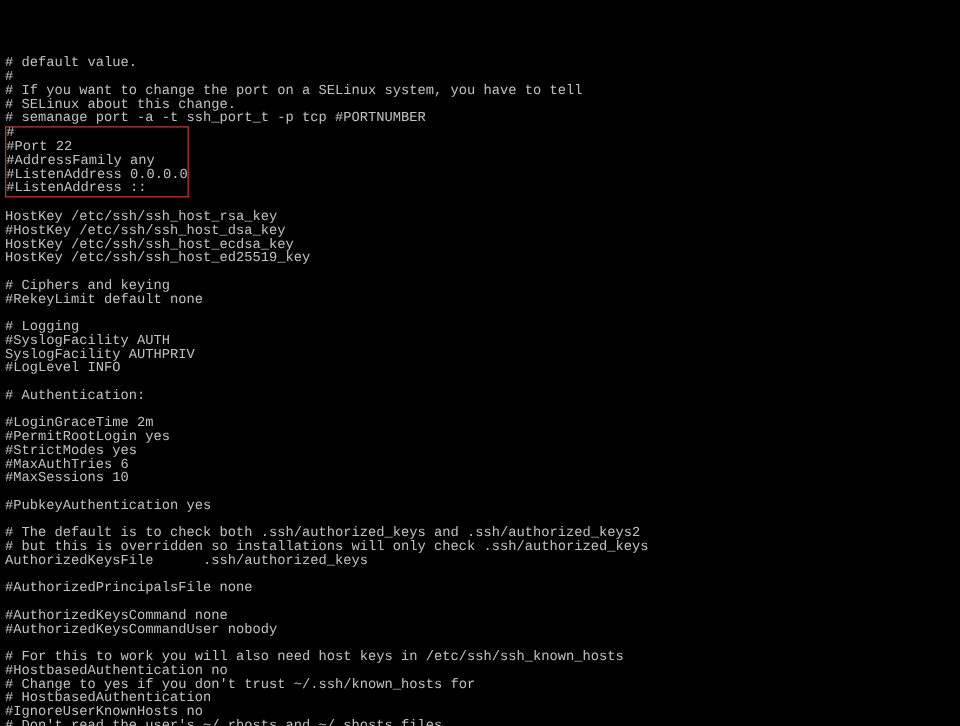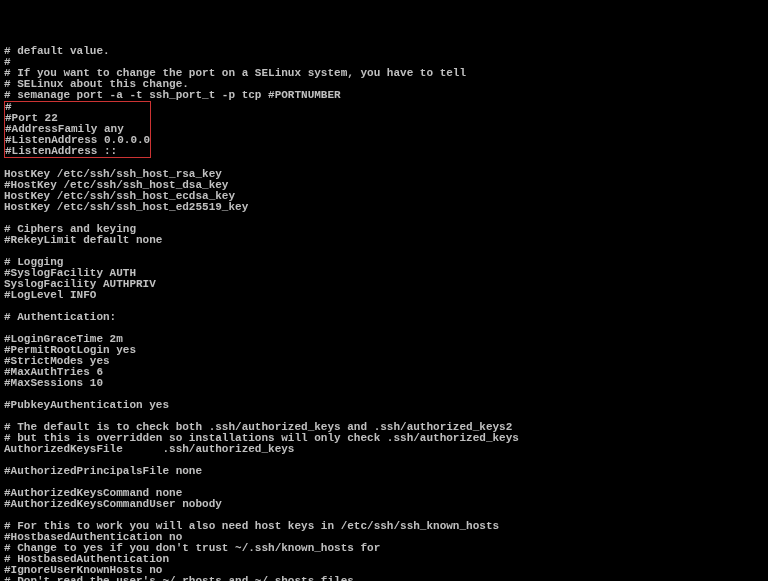--- a/index.html
+++ b/index.html
@@ -15,21 +15,20 @@
       line-height: 1.0;
       padding: 2px 4px;
       width: 768px;
       height: 581px;
       overflow: hidden;
       white-space: pre;
     }
     .line {
       display: block;
       min-height: 11px;
-      font-weight: bold;
     }
     .highlight-box {
       border: 1px solid #cc3333;
       display: inline-block;
       padding: 0;
       margin: 0;
     }
     .highlight-content {
       display: block;
     }

